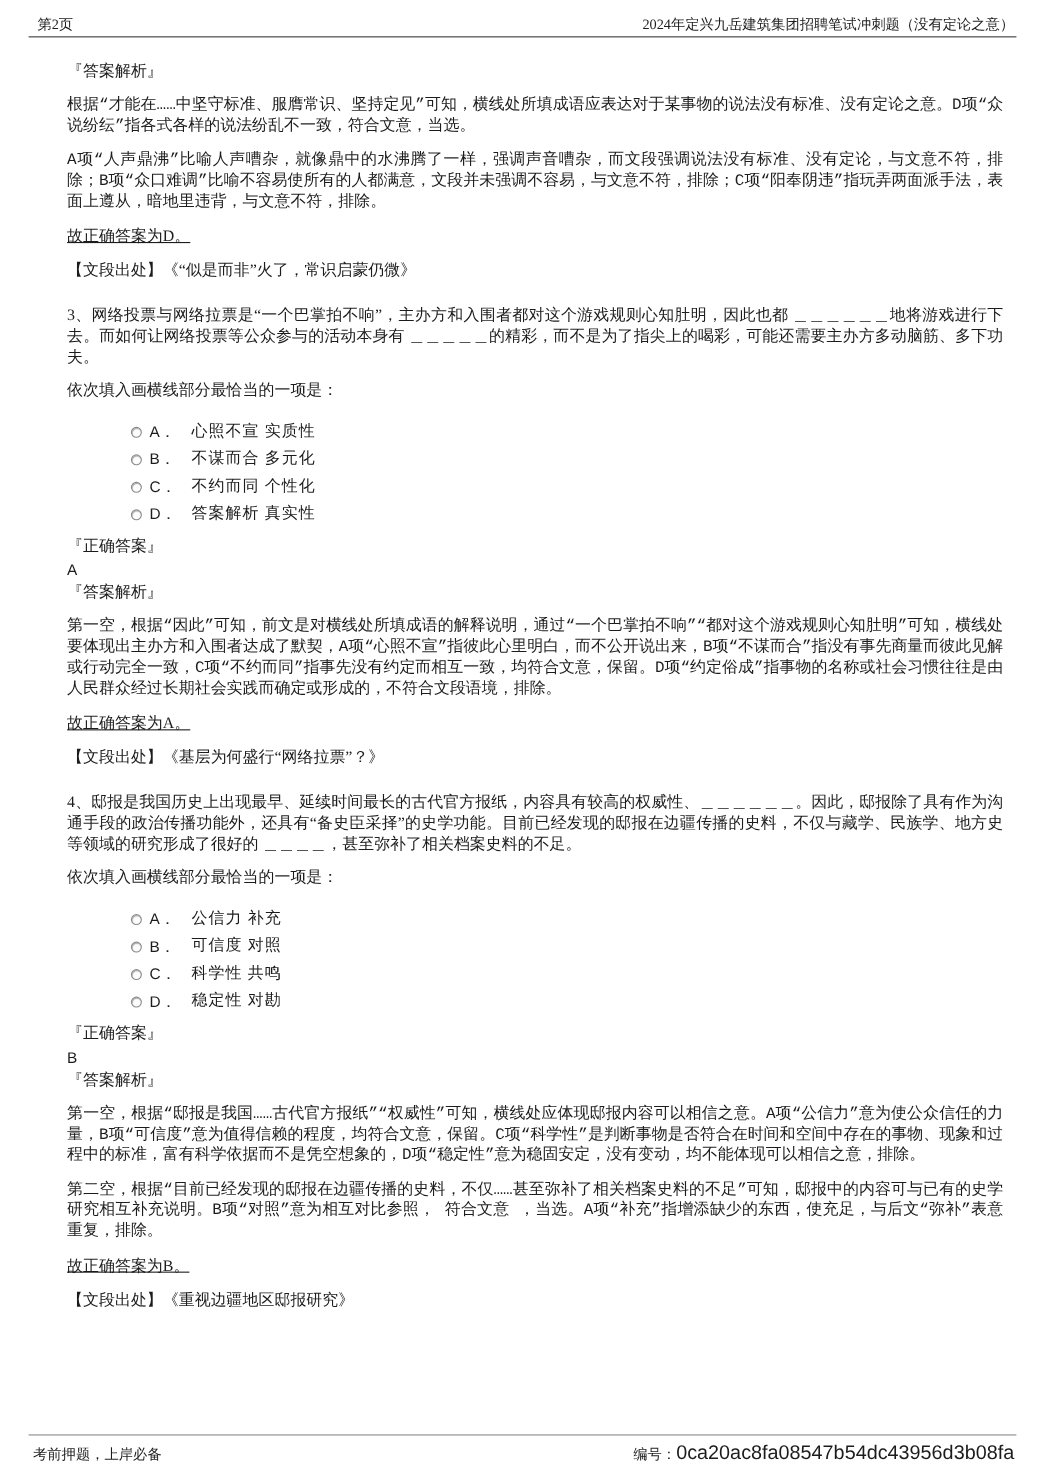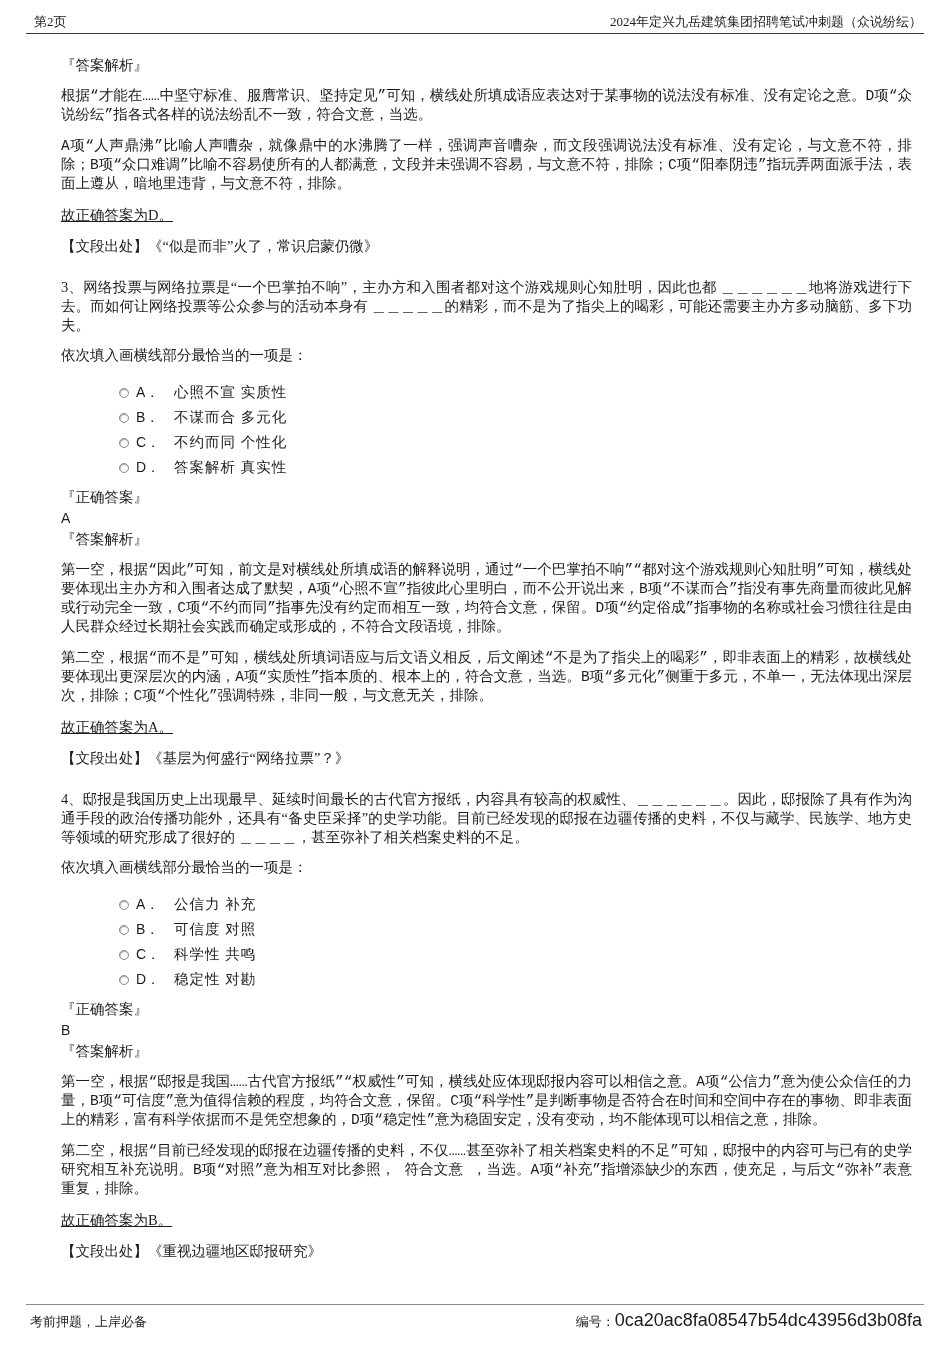--- a/index.html
+++ b/index.html
@@ -88,21 +88,21 @@
   }
 </style>
 </head>
 <body>
 
 <div class="page">
 
   <div class="header">
     <div class="header-inner">
       <span class="header-page">第2页</span>
-      <span class="header-title">2024年定兴九岳建筑集团招聘笔试冲刺题（众说纷纭）</span>
+      <span class="header-title">2024年定兴九岳建筑集团招聘笔试冲刺题（没有定论之意）</span>
     </div>
   </div>
 
   <div class="content" id="content">
       <div class="marker">『答案解析』</div>
       <div class="para">根据“才能在……中坚守标准、服膺常识、坚持定见”可知，横线处所填成语应表达对于某事物的说法没有标准、没有定论之意。D项“众说纷纭”指各式各样的说法纷乱不一致，符合文意，当选。</div>
       <div class="para">A项“人声鼎沸”比喻人声嘈杂，就像鼎中的水沸腾了一样，强调声音嘈杂，而文段强调说法没有标准、没有定论，与文意不符，排除；B项“众口难调”比喻不容易使所有的人都满意，文段并未强调不容易，与文意不符，排除；C项“阳奉阴违”指玩弄两面派手法，表面上遵从，暗地里违背，与文意不符，排除。</div>
       <div class="verdict">故正确答案为D。</div>
       <div class="source">【文段出处】《“似是而非”火了，常识启蒙仍微》</div>
       <div class="question">3、网络投票与网络拉票是“一个巴掌拍不响”，主办方和入围者都对这个游戏规则心知肚明，因此也都 ＿＿＿＿＿＿地将游戏进行下去。而如何让网络投票等公众参与的活动本身有 ＿＿＿＿＿的精彩，而不是为了指尖上的喝彩，可能还需要主办方多动脑筋、多下功夫。</div>
@@ -126,21 +126,20 @@
         <div class="option-row">
           <span class="radio"></span>
           <span class="opt-letter">D．</span>
           <span class="opt-text">答案解析 真实性</span>
         </div>
       </div>
       <div class="marker">『正确答案』</div>
       <div class="answer-letter">A</div>
       <div class="marker">『答案解析』</div>
       <div class="para">第一空，根据“因此”可知，前文是对横线处所填成语的解释说明，通过“一个巴掌拍不响”“都对这个游戏规则心知肚明”可知，横线处要体现出主办方和入围者达成了默契，A项“心照不宣”指彼此心里明白，而不公开说出来，B项“不谋而合”指没有事先商量而彼此见解或行动完全一致，C项“不约而同”指事先没有约定而相互一致，均符合文意，保留。D项“约定俗成”指事物的名称或社会习惯往往是由人民群众经过长期社会实践而确定或形成的，不符合文段语境，排除。</div>
-      <div class="para">第二空，根据“而不是”可知，横线处所填词语应与后文语义相反，后文阐述“不是为了指尖上的喝彩”，即非表面上的精彩，故横线处要体现出更深层次的内涵，A项“实质性”指本质的、根本上的，符合文意，当选。B项“多元化”侧重于多元，不单一，无法体现出深层次，排除；C项“个性化”强调特殊，非同一般，与文意无关，排除。</div>
       <div class="verdict">故正确答案为A。</div>
       <div class="source">【文段出处】《基层为何盛行“网络拉票”？》</div>
       <div class="question">4、邸报是我国历史上出现最早、延续时间最长的古代官方报纸，内容具有较高的权威性、＿＿＿＿＿＿。因此，邸报除了具有作为沟通手段的政治传播功能外，还具有“备史臣采择”的史学功能。目前已经发现的邸报在边疆传播的史料，不仅与藏学、民族学、地方史等领域的研究形成了很好的 ＿＿＿＿，甚至弥补了相关档案史料的不足。</div>
       <div class="para">依次填入画横线部分最恰当的一项是：</div>
       <div class="options">
         <div class="option-row">
           <span class="radio"></span>
           <span class="opt-letter">A．</span>
           <span class="opt-text">公信力 补充</span>
         </div>
@@ -156,21 +155,21 @@
         </div>
         <div class="option-row">
           <span class="radio"></span>
           <span class="opt-letter">D．</span>
           <span class="opt-text">稳定性 对勘</span>
         </div>
       </div>
       <div class="marker">『正确答案』</div>
       <div class="answer-letter">B</div>
       <div class="marker">『答案解析』</div>
-      <div class="para">第一空，根据“邸报是我国……古代官方报纸”“权威性”可知，横线处应体现邸报内容可以相信之意。A项“公信力”意为使公众信任的力量，B项“可信度”意为值得信赖的程度，均符合文意，保留。C项“科学性”是判断事物是否符合在时间和空间中存在的事物、即非表面上的精彩，富有科学依据而不是凭空想象的，D项“稳定性”意为稳固安定，没有变动，均不能体现可以相信之意，排除。</div>
+      <div class="para">第一空，根据“邸报是我国……古代官方报纸”“权威性”可知，横线处应体现邸报内容可以相信之意。A项“公信力”意为使公众信任的力量，B项“可信度”意为值得信赖的程度，均符合文意，保留。C项“科学性”是判断事物是否符合在时间和空间中存在的事物、现象和过程中的标准，富有科学依据而不是凭空想象的，D项“稳定性”意为稳固安定，没有变动，均不能体现可以相信之意，排除。</div>
       <div class="para">第二空，根据“目前已经发现的邸报在边疆传播的史料，不仅……甚至弥补了相关档案史料的不足”可知，邸报中的内容可与已有的史学研究相互补充说明。B项“对照”意为相互对比参照， 符合文意 ，当选。A项“补充”指增添缺少的东西，使充足，与后文“弥补”表意重复，排除。</div>
       <div class="verdict">故正确答案为B。</div>
       <div class="source">【文段出处】《重视边疆地区邸报研究》</div>
     </div>
 
   <div class="footer">
     <div class="footer-inner">
       <span class="footer-slogan">考前押题，上岸必备</span>
       <span class="doc-id"><span>编号：</span><span class="id-value">0ca20ac8fa08547b54dc43956d3b08fa</span></span>
     </div>

